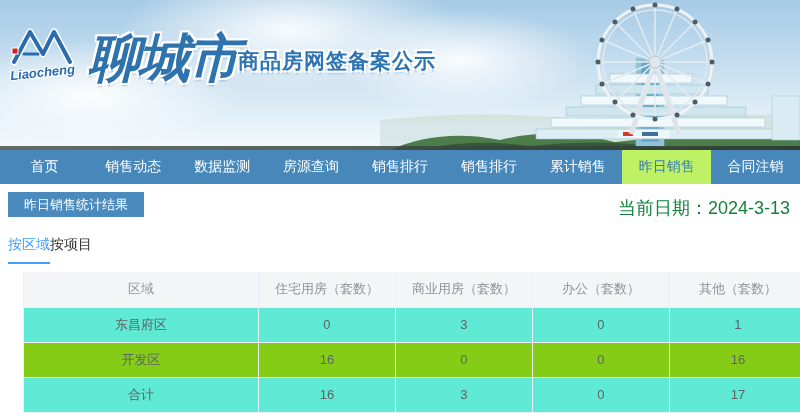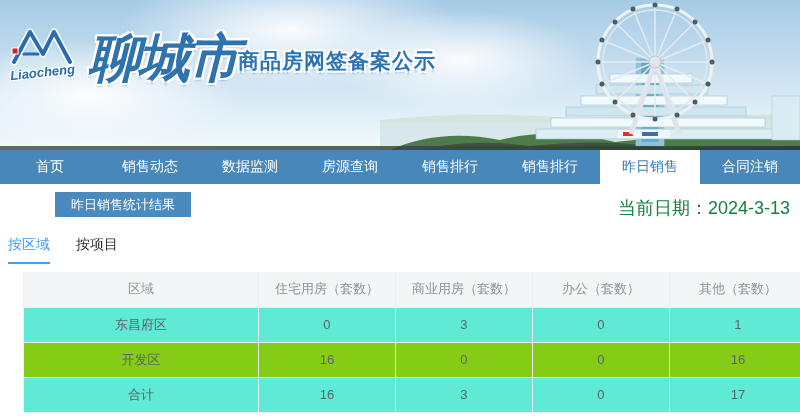--- a/index.html
+++ b/index.html
@@ -24,30 +24,30 @@
   .brand { position: absolute; left: 88px; top: 24px; white-space: nowrap; }
   .city-name { font-size: 52px; font-weight: bold; font-style: italic; color: #2e72ae; letter-spacing: -2px;
     text-shadow: -2px -2px 0 #fff, 2px -2px 0 #fff, -2px 2px 0 #fff, 2px 2px 0 #fff, 0 3px 2px rgba(120,150,180,.55); margin-top: 48px; }
   .site-title { font-size: 21px; font-weight: bold; color: #2d74b5; letter-spacing: 1px; vertical-align: 8px;
     text-shadow: -2px -2px 0 #fff, 2px -2px 0 #fff, -2px 2px 0 #fff, 2px 2px 0 #fff, 0 3px 2px rgba(120,150,180,.5); }
 
   
   .navbar { display: flex; width: 800px; height: 34px; background: #4787ba; }
   .nav-item { flex: 1; display: flex; align-items: center; justify-content: center;
     color: #fff; font-size: 14px; cursor: pointer; }
-  .nav-item.active { background: #ffffff; color: #3a7db3; }
+  .nav-item.active { background: #bef264; color: #3a7db3; }
 
   
   .content-top { position: relative; padding: 8px 8px 0; height: 36px; }
   .badge { display: inline-block; background: #4a8abd; color: #fff; font-size: 13px;
-    padding: 6px 16px; line-height: 1; margin-left: 47px; }
+    padding: 6px 16px; line-height: 1; }
   .date { position: absolute; right: 10px; top: 12px; font-size: 18px; color: #15803d; }
 
   
-  .tabs { display: flex; gap: 26px; padding: 16px 8px 0; }
+  .tabs { display: flex; padding: 16px 8px 0; }
   .tab { font-size: 14px; color: #303133; padding-bottom: 8px; cursor: pointer; }
   .tab.active { color: #409eff; border-bottom: 2px solid #409eff; }
 
   
   table { width: 784px; margin: 8px 23px 0; border-collapse: collapse; font-size: 13px; table-layout: fixed; }
   th, td { height: 35px; text-align: center; border: 1px solid #ebeef5; font-weight: 400; }
   th { background: #f4f5f7; color: #8f949b; border-top: none; }
   td { color: #5f6368; background: #5eead4; }
   col.region { width: 30%; }
   tbody tr.striped td { background: #84cc16; }
@@ -129,20 +129,21 @@
   </div>
 </div>
 
 <nav class="navbar" id="navbar">
     <div class="nav-item">首页</div>
     <div class="nav-item">销售动态</div>
     <div class="nav-item">数据监测</div>
     <div class="nav-item">房源查询</div>
     <div class="nav-item">销售排行</div>
     <div class="nav-item">销售排行</div>
+    <div class="nav-item">累计销售</div>
     <div class="nav-item active">昨日销售</div>
     <div class="nav-item">合同注销</div>
   </nav>
 
 <div class="content-top">
   <span class="badge">昨日销售统计结果</span>
   <span class="date">当前日期：2024-3-13</span>
 </div>
 
 <div class="tabs" id="tabs">

